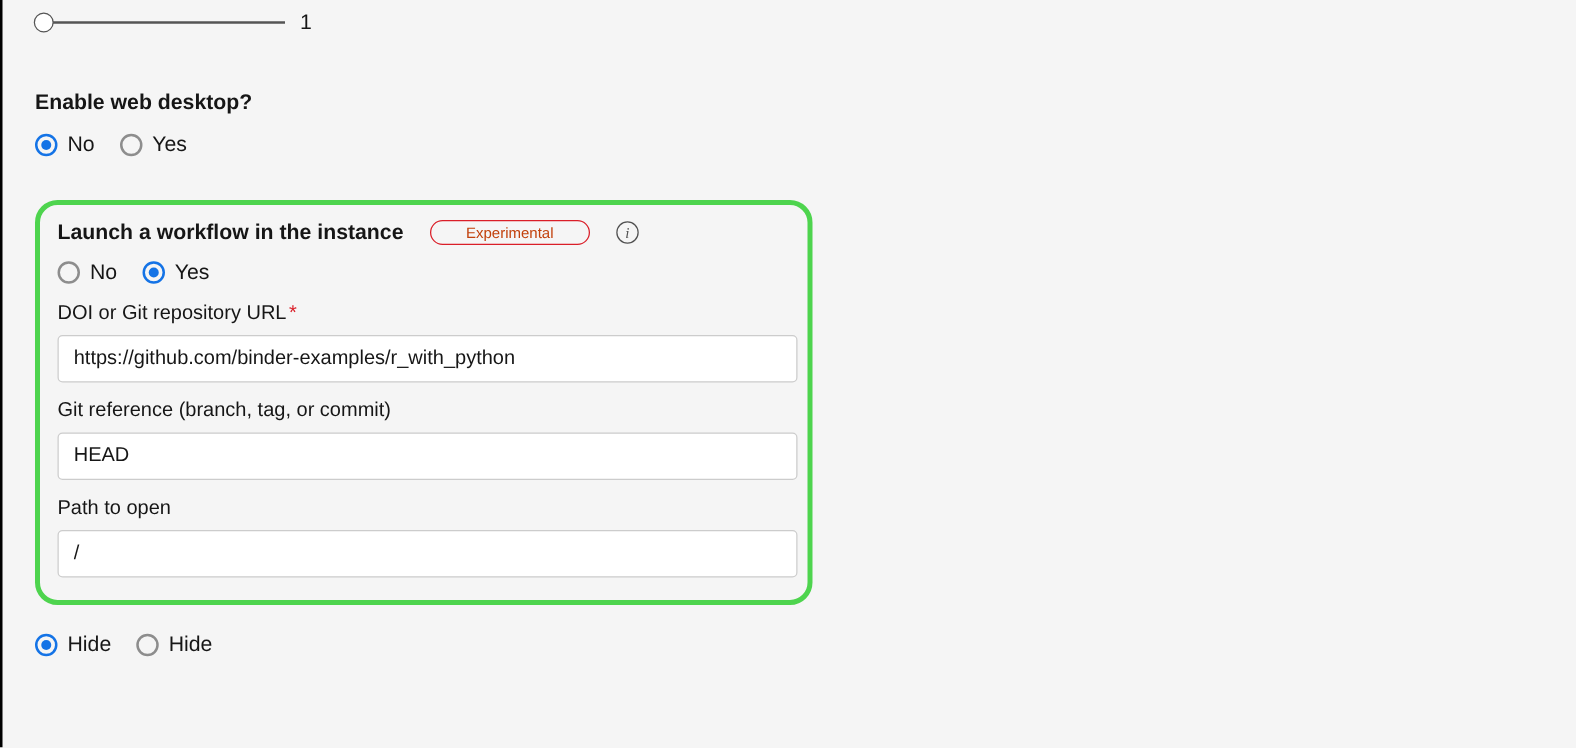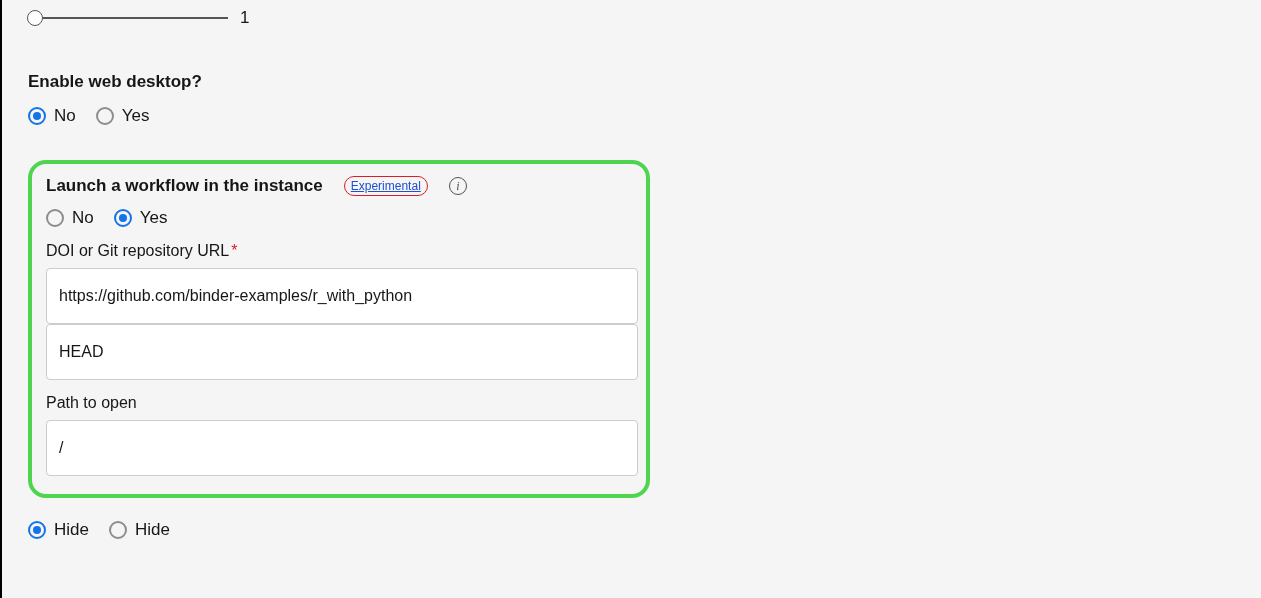--- a/index.html
+++ b/index.html
@@ -103,26 +103,25 @@
     gap: 21px;
     margin-bottom: 12px;
   }
   .panel-title {
     font-weight: 600;
     font-size: 17px;
   }
   .badge {
     display: inline-block;
     border: 1px solid #da1e28;
-    color: #1d4ed8;
+    color: #c2410c;
     font-size: 12px;
     line-height: 1;
-    padding: 3px 6px;
+    padding: 3px 28px;
     border-radius: 10px;
-    text-decoration: underline;
   }
   .info-icon {
     width: 18px;
     height: 18px;
     border: 1.6px solid #525252;
     color: #525252;
     border-radius: 50%;
     display: inline-flex;
     align-items: center;
     justify-content: center;
@@ -132,21 +131,21 @@
   }
 
   .field-label {
     font-size: 16px;
     margin-top: 14px;
     margin-bottom: 8px;
   }
   .req-asterisk { color: #da1e28; margin-left: 2px; }
   .text-input {
     width: 592px;
-    height: 56px;
+    height: 38px;
     background: #fff;
     border: 1px solid #ccc;
     border-radius: 4px;
     padding: 0 12px;
     font-size: 16px;
     color: #161616;
   }
 
   .advanced {
     margin-top: 22px;
@@ -194,20 +193,21 @@
         <span class="radio-dot checked"></span>
         <span>Yes</span>
       </label>
     </div>
 
     <div class="field-label">
       <span>DOI or Git repository URL</span><span class="req-asterisk">*</span>
     </div>
     <input type="text" class="text-input" value="https://github.com/binder-examples/r_with_python" style="">
 
+    <div class="field-label">Git reference (branch, tag, or commit)</div>
     <input type="text" class="text-input" value="HEAD" style="">
 
     <div class="field-label">Path to open</div>
     <input type="text" class="text-input" value="/" style="">
   </div>
 
   <div class="advanced">
     <div class="radio-row">
       <label class="radio">
         <span class="radio-dot checked"></span>

